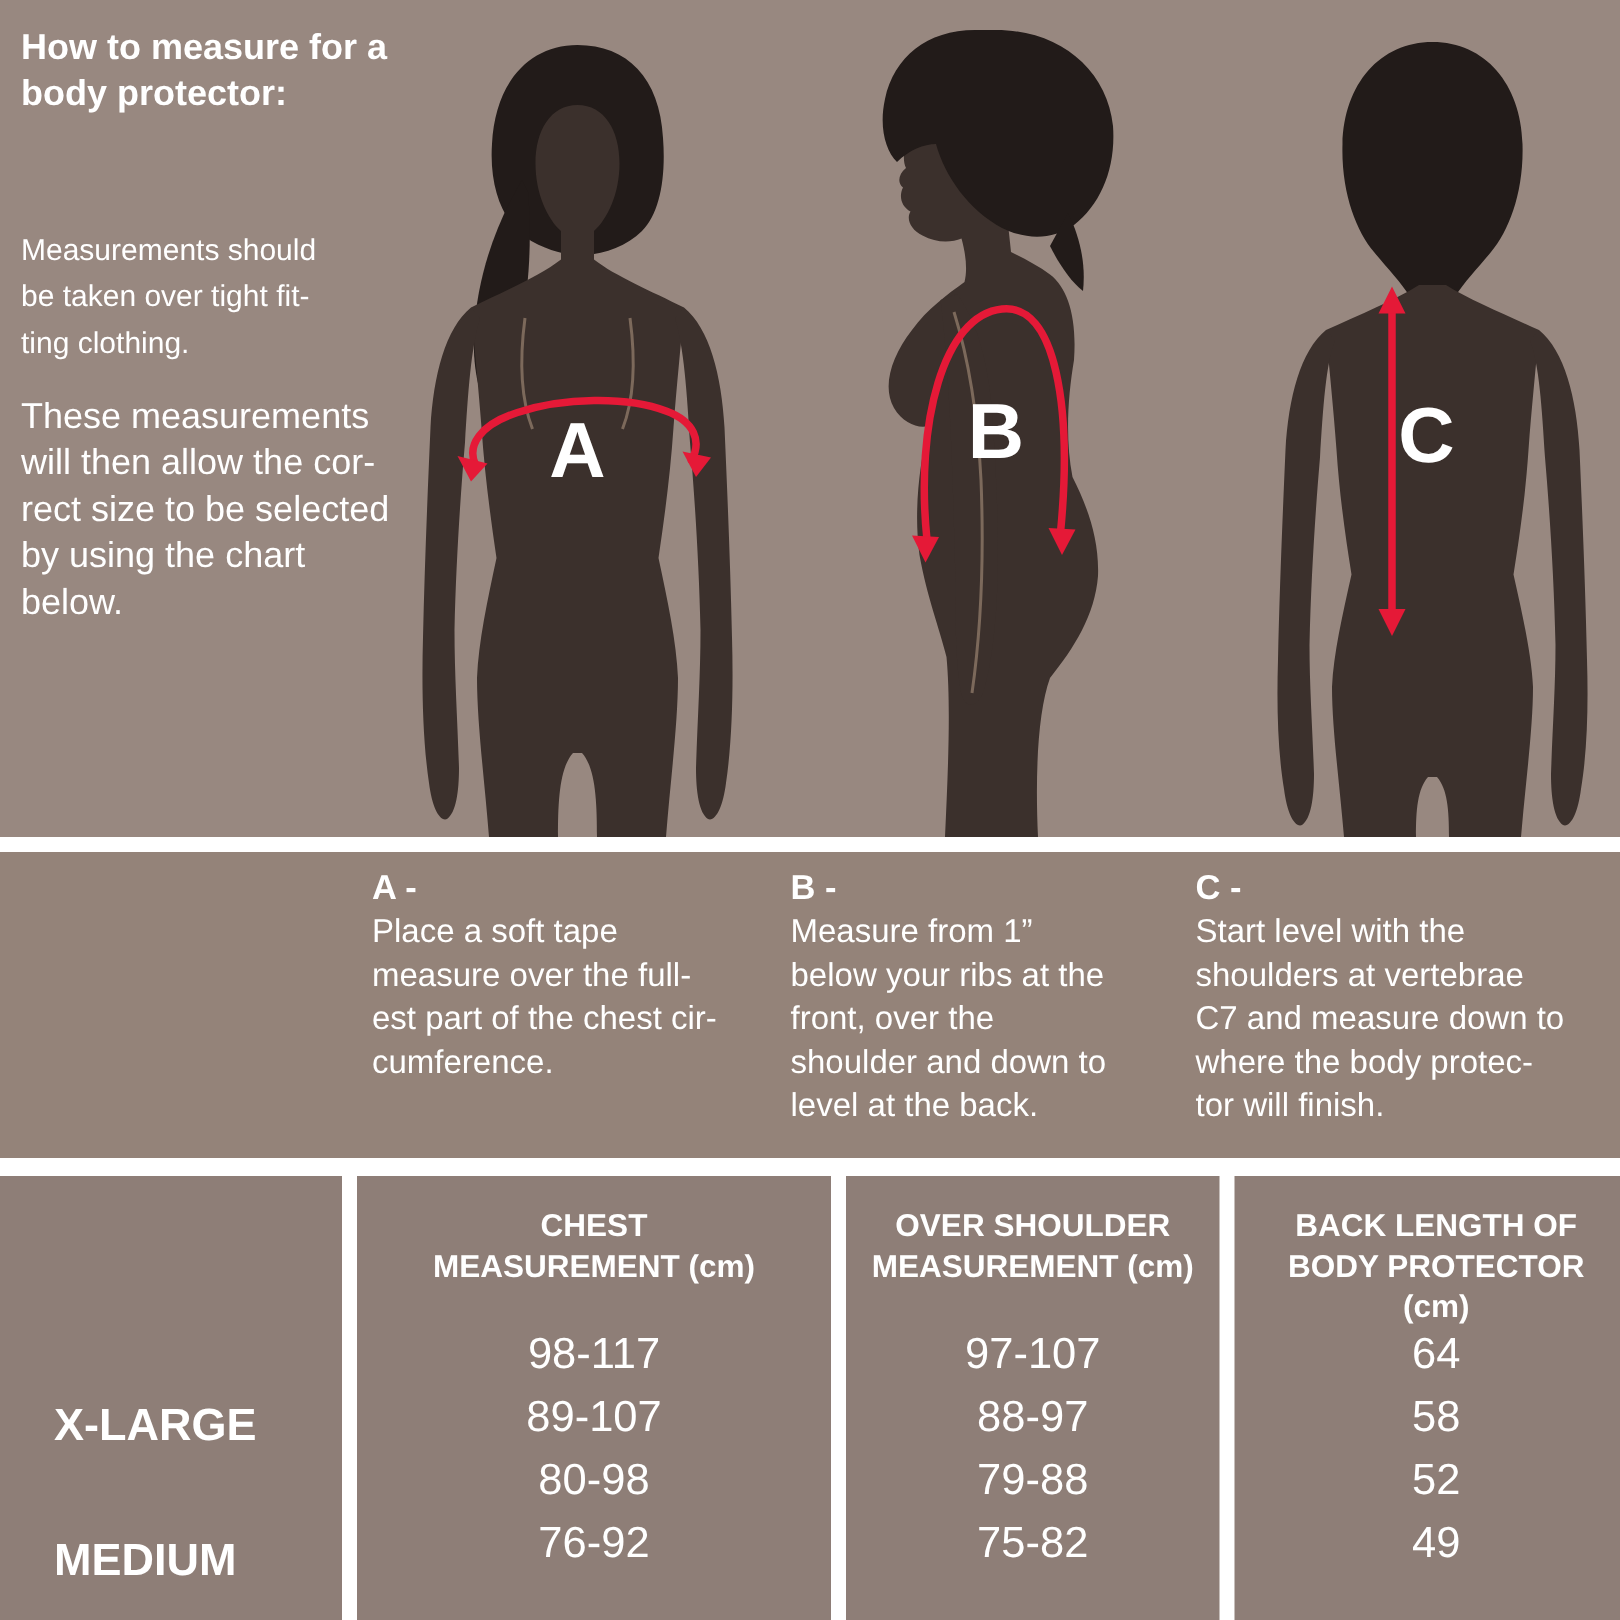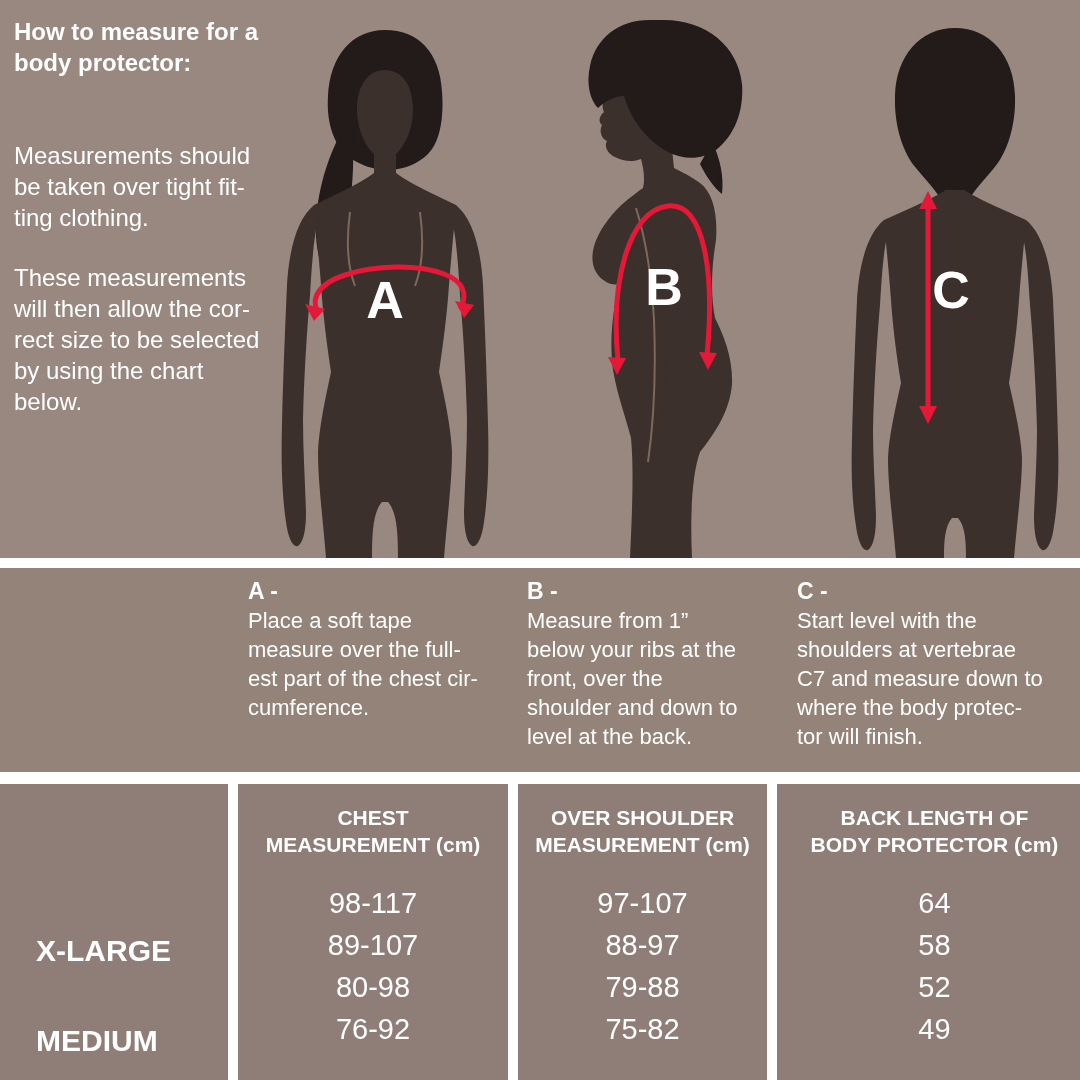--- a/index.html
+++ b/index.html
@@ -13,21 +13,21 @@
   .separator  { position:absolute; left:0; width:1080px; background:var(--separator,#ffffff); }
   .sep-1      { top:558px; height:10px; }
   .sec-middle { top:568px; height:204px; background:var(--background-middle,#948379); }
   .sep-2      { top:772px; height:12px; }
   .sec-table  { top:784px; height:296px; background:var(--separator,#ffffff);
                 display:flex; column-gap:10px; }
 
   
   .intro-block { position:absolute; white-space:pre-line; }
   .intro-title { left:14px; top:16px;  font-size:24px; font-weight:bold; line-height:31px; }
-  .intro-para1 { left:14px; top:140px; font-size:24px; line-height:31px; }
+  .intro-para1 { left:14px; top:152px; font-size:20px; line-height:31px; }
   .intro-para2 { left:14px; top:262px; font-size:24px; line-height:31px; }
 
   
   .fig-svg { position:absolute; left:0; top:0; }
   .fill-body { fill:var(--silhouette-body,#3b302c); }
   .fill-hair { fill:var(--silhouette-hair,#221b19); }
   .contour   { stroke:rgba(205,175,148,0.45); stroke-width:2; fill:none; }
   .arrow     { stroke:var(--arrow-red,#e51937); stroke-width:5; fill:none; stroke-linecap:round; }
   .arrow-head{ fill:var(--arrow-red,#e51937); }
   .fig-letter{ font-family:"Liberation Sans",sans-serif; font-size:52px; font-weight:bold;
@@ -37,21 +37,21 @@
   .step { position:absolute; top:9px; }
   .step-a { left:248px; width:265px; }
   .step-b { left:527px; width:265px; }
   .step-c { left:797px; width:275px; }
   .step-label { font-size:23px; font-weight:bold; line-height:29px; }
   .step-text  { font-size:22px; line-height:29px; white-space:pre-line; }
 
   
   .tcol { background:var(--background-table,#8e7e77); height:296px; box-sizing:border-box; }
   .tcol-sizes    { width:228px; }
-  .tcol-chest    { width:270px; }
+  .tcol-chest    { width:316px; }
   .tcol-shoulder { width:249px; }
   .tcol-back     { flex:1;padding-left:12px; }
   .col-header { height:98px; box-sizing:border-box; padding-top:20px;
                 display:flex; align-items:flex-start; justify-content:center;
                 text-align:center; font-size:21px; font-weight:bold; line-height:27px;
                 white-space:pre-line; }
   .header-spacer { height:98px; }
   .trow { height:42px; display:flex; align-items:center; justify-content:center;
           font-size:29px; }
   .trow-size { justify-content:flex-start; padding-left:36px; font-size:30px; font-weight:bold;margin-top:48px; }

